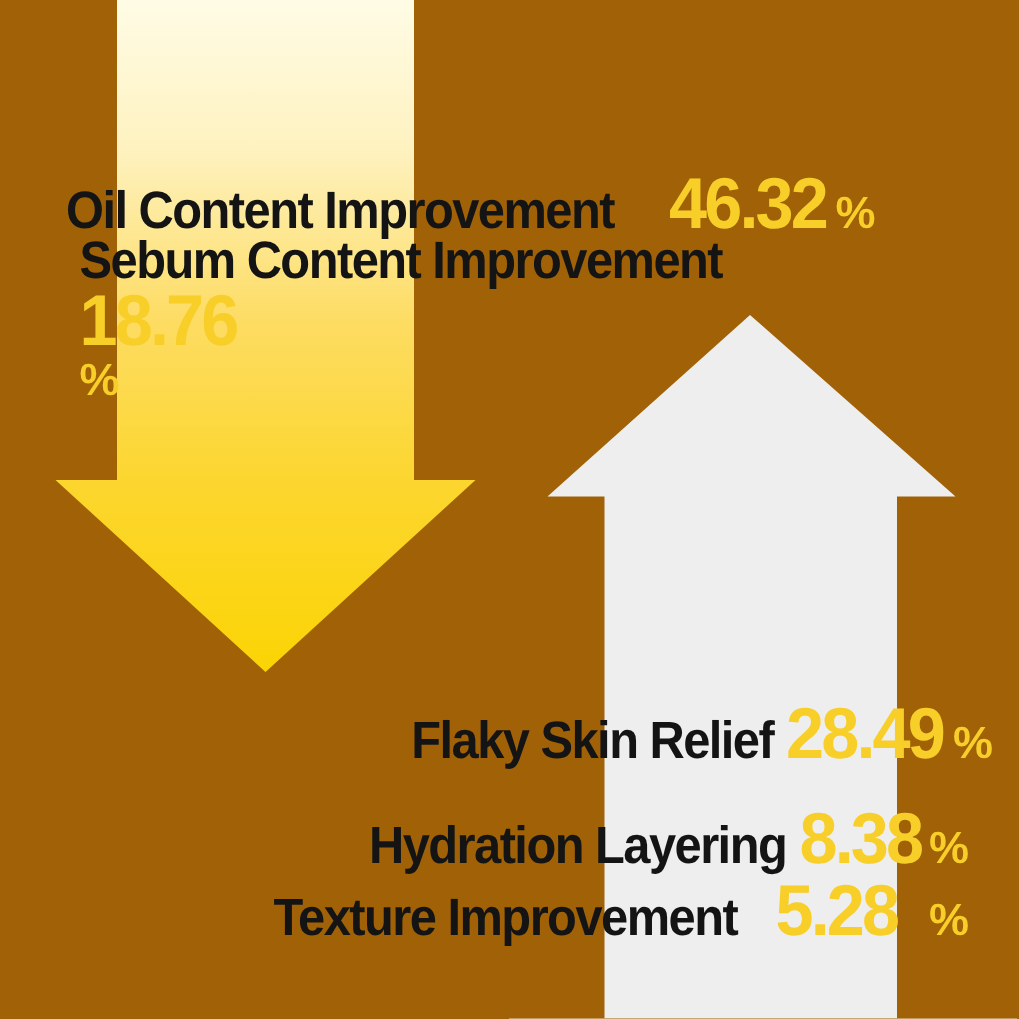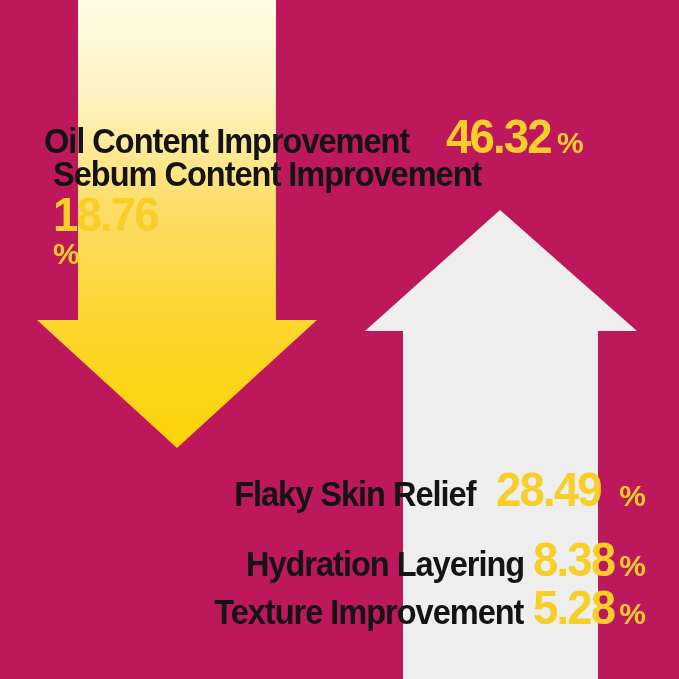--- a/index.html
+++ b/index.html
@@ -8,21 +8,21 @@
     padding: 0;
   }
   body {
     background: #ffffff;
     font-family: "Liberation Sans", sans-serif;
   }
   #infographic {
     position: relative;
     width: 679px;
     height: 679px;
-    background: #be185d;
+    background: #a16207;
     overflow: hidden;
   }
 
   
   .arrows-layer {
     position: absolute;
     left: 0;
     top: 0;
     width: 679px;
     height: 679px;
@@ -82,23 +82,23 @@
     font-size: 30px;
     line-height: 1;
     letter-spacing: -1px;
     color: #F8CE29;
     margin-left: 1px;
   }
 
   
   #row-oil      { left: 44px;  top: 113px; }
   #row-sebum    { left: 44px;  top: 156px; flex-direction: column; }
-  #row-flaky    { right: 34px; top: 466px; gap: 12px; }
+  #row-flaky    { right: 18px; top: 466px; }
   #row-hydration{ right: 34px; top: 536px; }
-  #row-texture  { right: 34px; top: 584px; }
+  #row-texture  { right: 34px; top: 584px; gap: 16px; }
 </style>
 </head>
 <body>
 
 <div id="infographic">
 
   <svg class="arrows-layer" viewBox="0 0 679 679" width="679" height="679" aria-hidden="true">
     <defs>
       <linearGradient id="yellowGrad" x1="0" y1="0" x2="0" y2="1">
         <stop offset="0%" stop-color="#FFFCE6"></stop>

